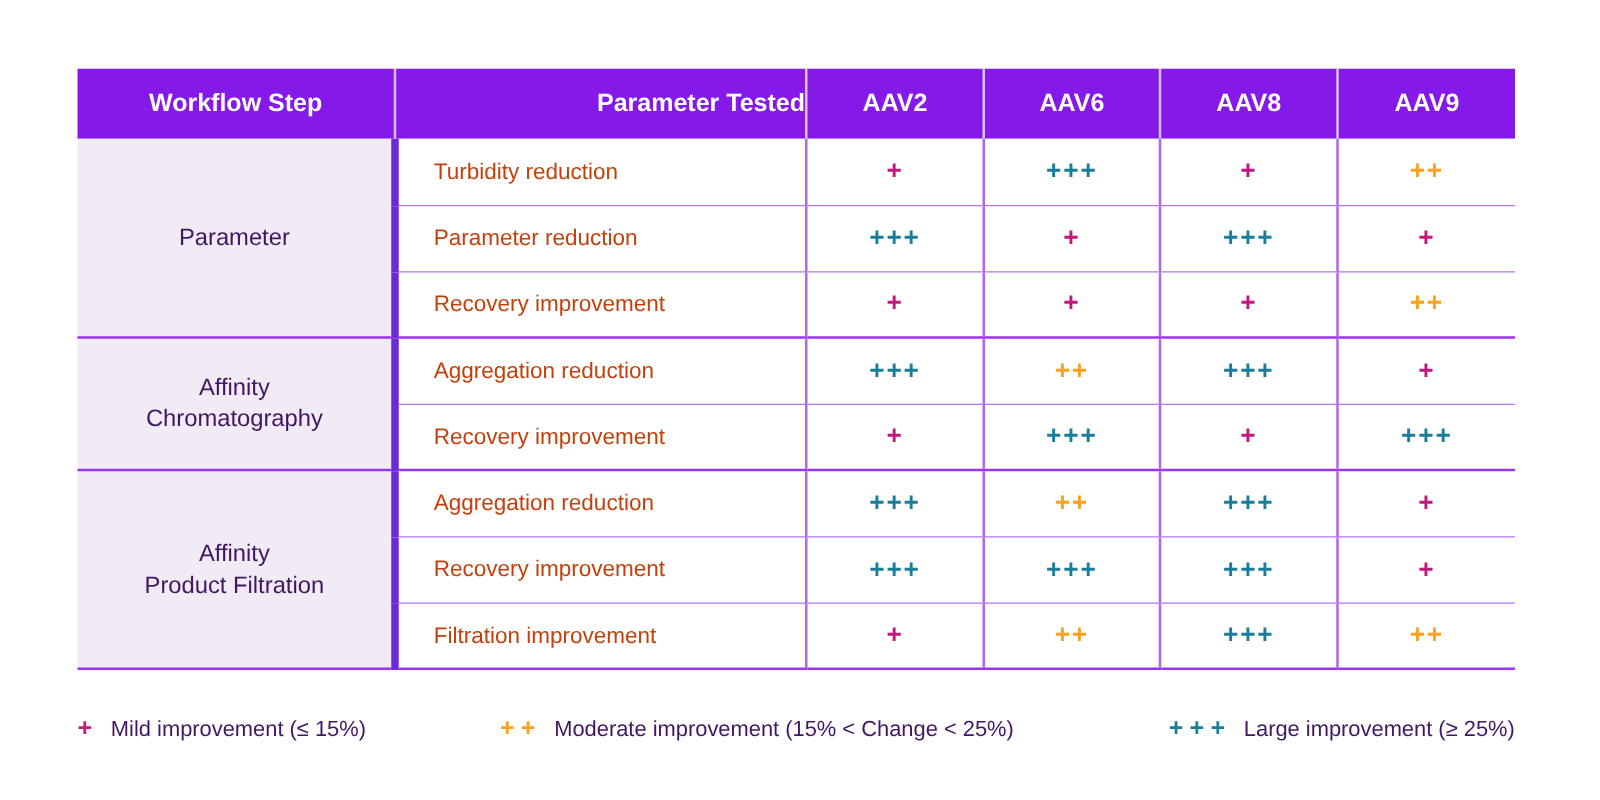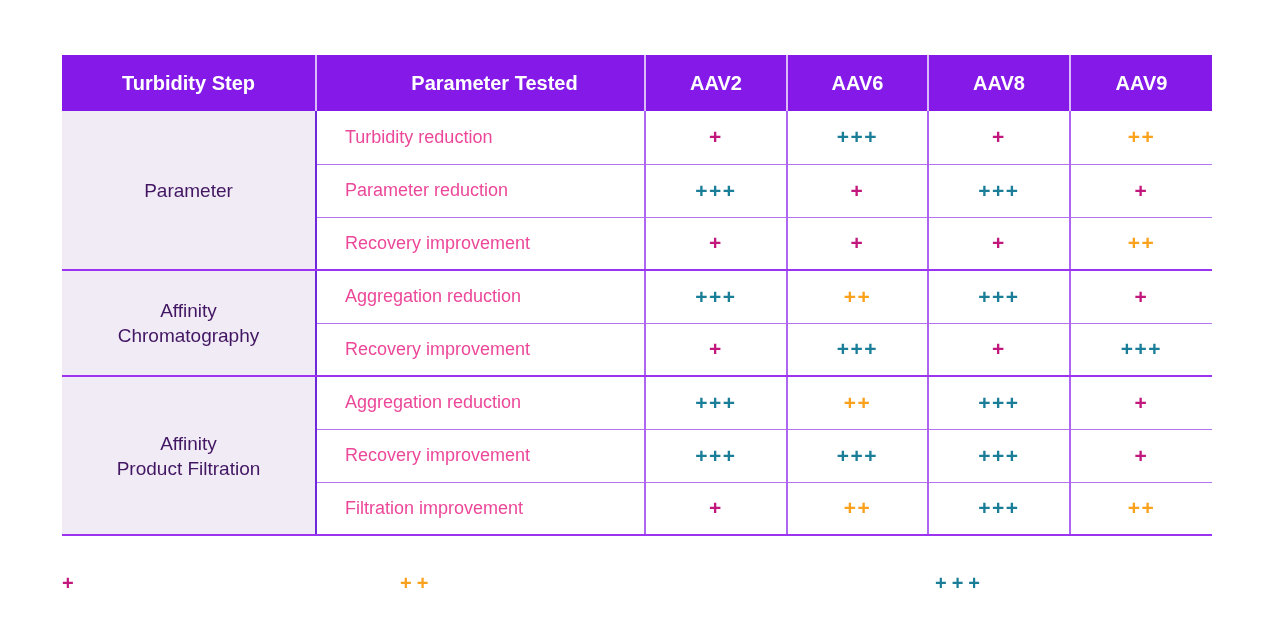--- a/index.html
+++ b/index.html
@@ -23,39 +23,39 @@
   }
   thead th {
     background: #8419e8;
     color: #ffffff;
     font-size: 20px;
     font-weight: bold;
     height: 56px;
     text-align: center;
     padding: 0;
   }
-  thead th.param-head { text-align: center; padding-left: 28px; }
+  thead th.param-head { text-align: right; padding-left: 28px; }
   thead th + th { border-left: 2px solid rgba(255,255,255,0.70); }
   tbody tr { height: 53px; }
   td.step {
     background: #f0ebf4;
     color: #421663;
     font-size: 19px;
     text-align: center;
     vertical-align: middle;
     white-space: pre-line;
     line-height: 25px;
     border-bottom: 2px solid #9c33f0;
   }
   td.param {
-    color: #ec4899;
+    color: #c2410c;
     font-size: 18px;
     text-align: left;
     padding-left: 28px;
-    border-left: 2px solid #6d28d9;
+    border-left: 6px solid #6d28d9;
     border-bottom: 1.5px solid #b473f0;
     background: #ffffff;
   }
   td.val {
     text-align: center;
     font-size: 21px;
     font-weight: bold;
     letter-spacing: 1.5px;
     border-left: 2px solid #ae66f2;
     border-bottom: 1.5px solid #b473f0;
@@ -96,21 +96,21 @@
     <colgroup>
       <col style="width:254px">
       <col style="width:329px">
       <col style="width:142px">
       <col style="width:141px">
       <col style="width:142px">
       <col style="width:142px">
     </colgroup>
     <thead>
       <tr>
-        <th>Turbidity Step</th>
+        <th>Workflow Step</th>
         <th class="param-head">Parameter Tested</th>
         <th>AAV2</th>
         <th>AAV6</th>
         <th>AAV8</th>
         <th>AAV9</th>
       </tr>
     </thead>
     <tbody>
         <tr>
           <td class="step" rowspan="3">Parameter</td>
@@ -173,20 +173,23 @@
           <td class="val group-end" style="color: rgb(27, 126, 153);">+++</td>
           <td class="val group-end" style="color: rgb(250, 162, 30);">++</td>
         </tr>
       </tbody>
   </table>
 </div>
 
 <div class="legend">
     <div class="legend-item">
       <span class="sym" style="color: rgb(194, 24, 126);">+</span>
+      <span class="lab">Mild improvement (≤ 15%)</span>
     </div>
     <div class="legend-item">
       <span class="sym" style="color: rgb(250, 162, 30);">++</span>
+      <span class="lab">Moderate improvement (15% &lt; Change &lt; 25%)</span>
     </div>
     <div class="legend-item">
       <span class="sym" style="color: rgb(27, 126, 153);">+++</span>
+      <span class="lab">Large improvement (≥ 25%)</span>
     </div>
   </div>
 
 </body></html>

